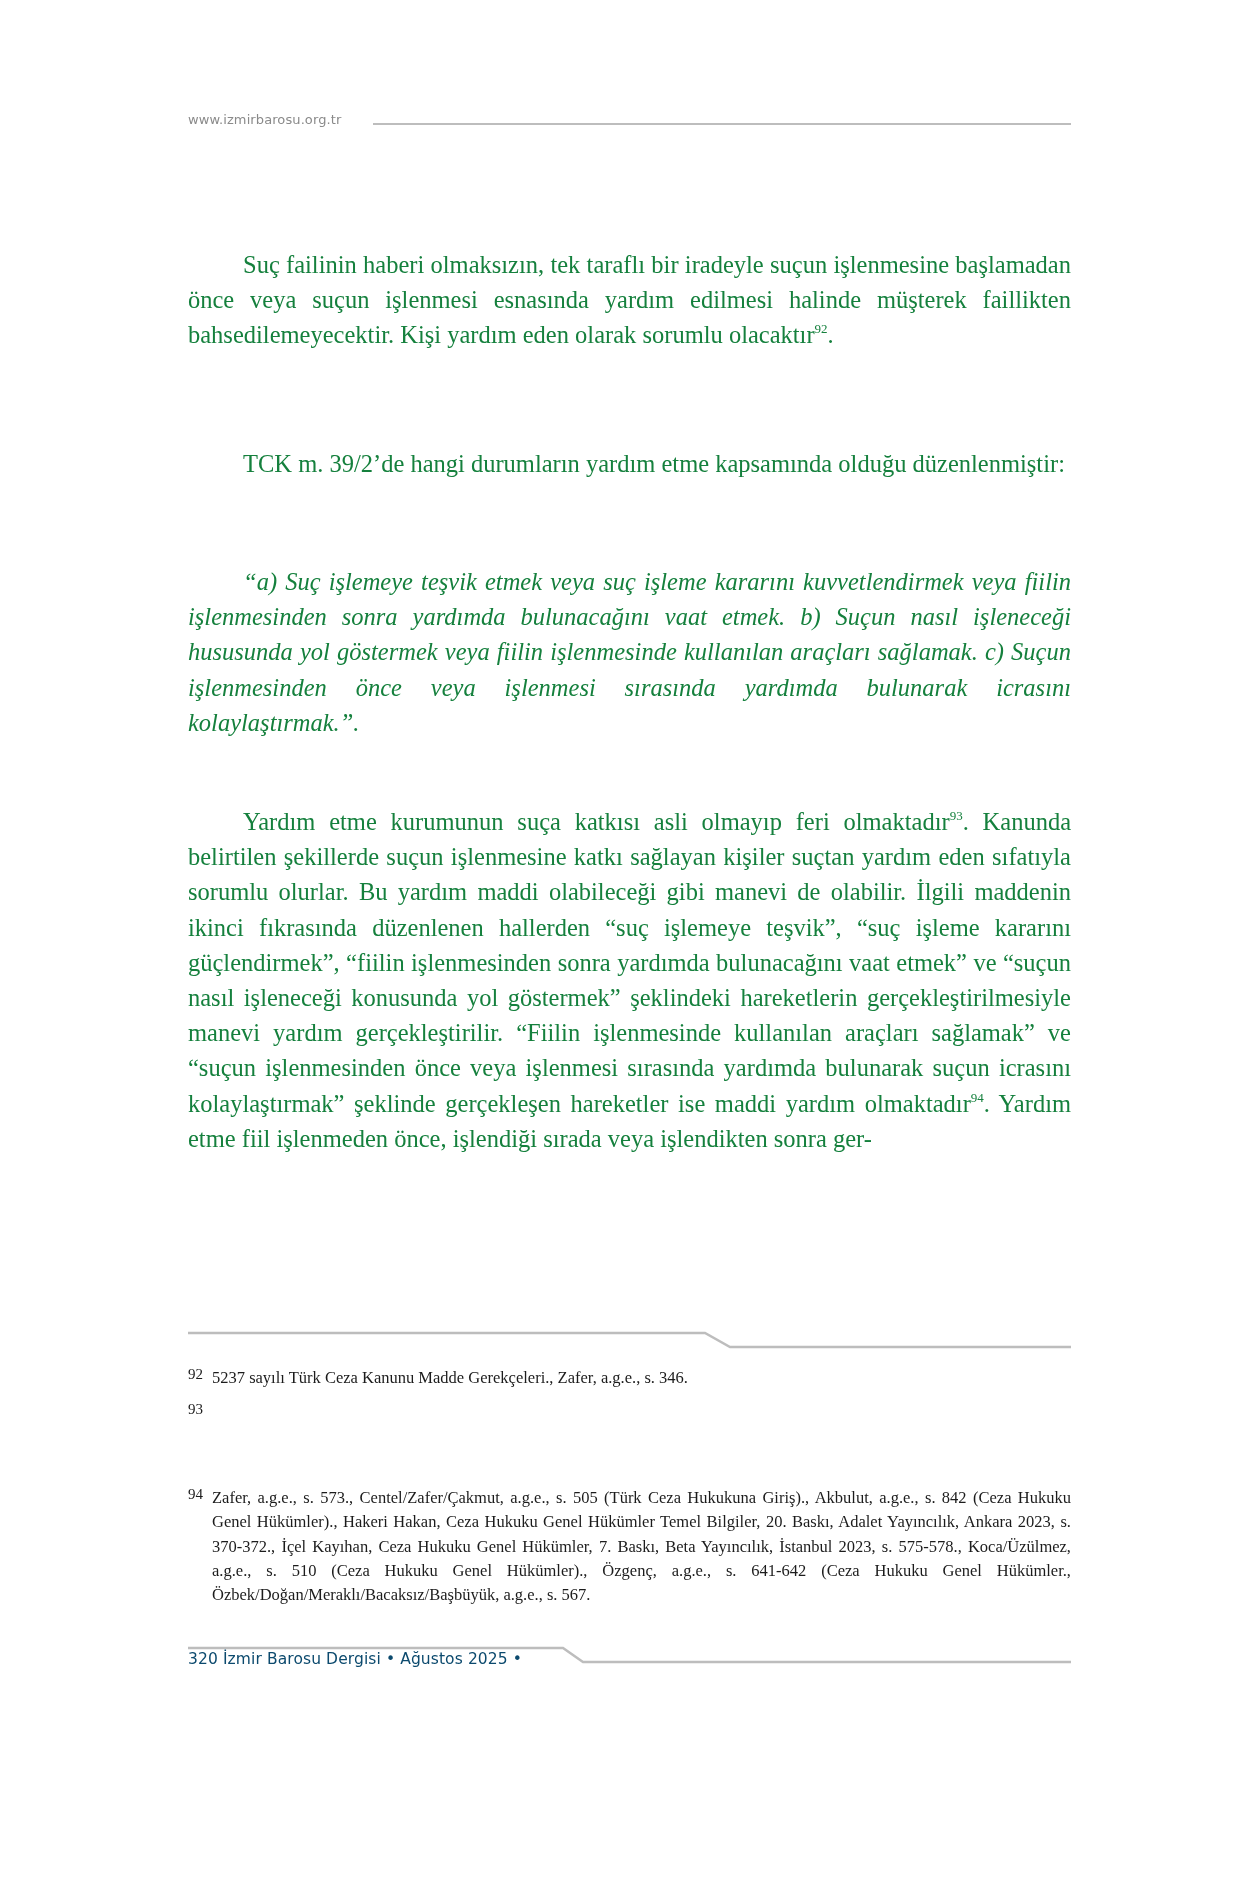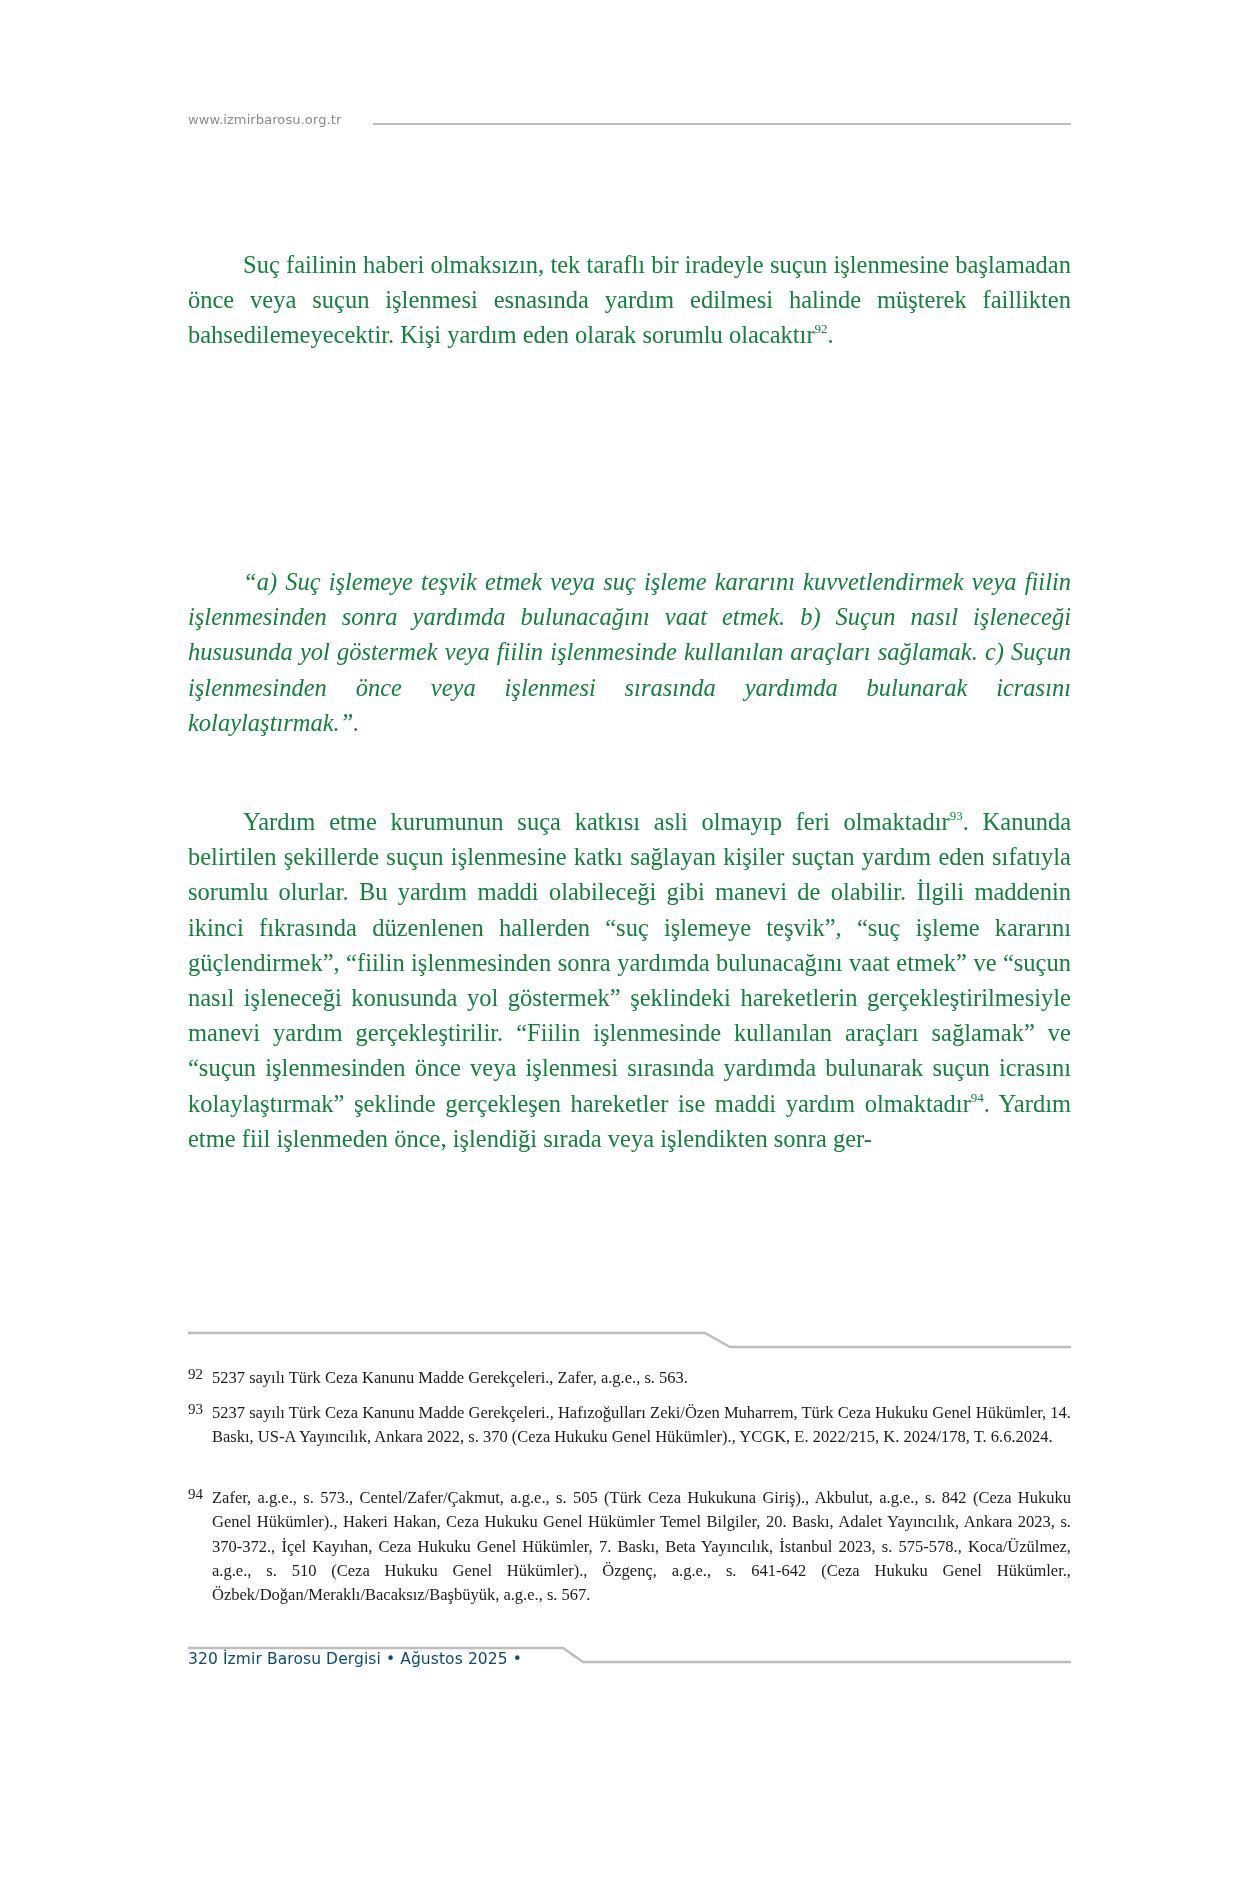--- a/index.html
+++ b/index.html
@@ -47,37 +47,37 @@
 </head>
 <body>
 
 <div class="page">
 
   <div class="header-url">www.izmirbarosu.org.tr</div>
   <div class="header-line"></div>
 
   <p class="body-text indent" style="top:247px;"><span>Suç failinin haberi olmaksızın, tek taraflı bir iradeyle suçun işlenmesine başlamadan önce veya suçun işlenmesi esnasında yardım edilmesi halinde müşterek faillikten bahsedilemeyecektir. Kişi yardım eden olarak sorumlu olacaktır</span><sup class="fn">92</sup><span>.</span></p>
 
+  <p class="body-text indent" style="top:446px;"><span>TCK m. 39/2’de hangi durumların yardım etme kapsamında olduğu düzenlenmiştir:</span></p>
 
   <p class="body-text indent italic" style="top:564px;"><span>“a) Suç işlemeye teşvik etmek veya suç işleme kararını kuvvetlendirmek veya fiilin işlenmesinden sonra yardımda bulunacağını vaat etmek. b) Suçun nasıl işleneceği hususunda yol göstermek veya fiilin işlenmesinde kullanılan araçları sağlamak. c) Suçun işlenmesinden önce veya işlenmesi sırasında yardımda bulunarak icrasını kolaylaştırmak.”.</span></p>
 
   <p class="body-text indent" style="top:804px;"><span>Yardım etme kurumunun suça katkısı asli olmayıp feri olmaktadır</span><sup class="fn">93</sup><span>. Kanunda belirtilen şekillerde suçun işlenmesine katkı sağlayan kişiler suçtan yardım eden sıfatıyla sorumlu olurlar. Bu yardım maddi olabileceği gibi manevi de olabilir. İlgili maddenin ikinci fıkrasında düzenlenen hallerden “suç işlemeye teşvik”, “suç işleme kararını güçlendirmek”, “fiilin işlenmesinden sonra yardımda bulunacağını vaat etmek” ve “suçun nasıl işleneceği konusunda yol göstermek” şeklindeki hareketlerin gerçekleştirilmesiyle manevi yardım gerçekleştirilir. “Fiilin işlenmesinde kullanılan araçları sağlamak” ve “suçun işlenmesinden önce veya işlenmesi sırasında yardımda bulunarak suçun icrasını kolaylaştırmak” şeklinde gerçekleşen hareketler ise maddi yardım olmaktadır</span><sup class="fn">94</sup><span>. Yardım etme fiil işlenmeden önce, işlendiği sırada veya işlendikten sonra ger-</span></p>
 
   <svg class="fn-sep" viewBox="0 0 883 30" width="883" height="30">
     <polyline points="0,8 517,8 542,22 883,22" fill="none" stroke="#bdbdbd" stroke-width="2.5"></polyline>
   </svg>
 
   <div class="footnote" style="top:1366px;">
     <span class="fn-num">92</span>
-    <span>5237 sayılı Türk Ceza Kanunu Madde Gerekçeleri., Zafer, a.g.e., s. 563.</span>
+    <span>5237 sayılı Türk Ceza Kanunu Madde Gerekçeleri., Zafer, a.g.e., s. 346.</span>
   </div>
 
   <div class="footnote" style="top:1401px;">
     <span class="fn-num">93</span>
-    <span>5237 sayılı Türk Ceza Kanunu Madde Gerekçeleri., Hafızoğulları Zeki/Özen Muharrem, Türk Ceza Hukuku Genel Hükümler, 14. Baskı, US-A Yayıncılık, Ankara 2022, s. 370 (Ceza Hukuku Genel Hükümler)., YCGK, E. 2022/215, K. 2024/178, T. 6.6.2024.</span>
   </div>
 
   <div class="footnote" style="top:1486px;">
     <span class="fn-num">94</span>
     <span>Zafer, a.g.e., s. 573., Centel/Zafer/Çakmut, a.g.e., s. 505 (Türk Ceza Hukukuna Giriş)., Akbulut, a.g.e., s. 842 (Ceza Hukuku Genel Hükümler)., Hakeri Hakan, Ceza Hukuku Genel Hükümler Temel Bilgiler, 20. Baskı, Adalet Yayıncılık, Ankara 2023, s. 370-372., İçel Kayıhan, Ceza Hukuku Genel Hükümler, 7. Baskı, Beta Yayıncılık, İstanbul 2023, s. 575-578., Koca/Üzülmez, a.g.e., s. 510 (Ceza Hukuku Genel Hükümler)., Özgenç, a.g.e., s. 641-642 (Ceza Hukuku Genel Hükümler., Özbek/Doğan/Meraklı/Bacaksız/Başbüyük, a.g.e., s. 567.</span>
   </div>
 
   <svg class="footer-line" viewBox="0 0 883 30" width="883" height="30">
     <polyline points="0,8 375,8 395,22 883,22" fill="none" stroke="#bdbdbd" stroke-width="2.5"></polyline>
   </svg>

